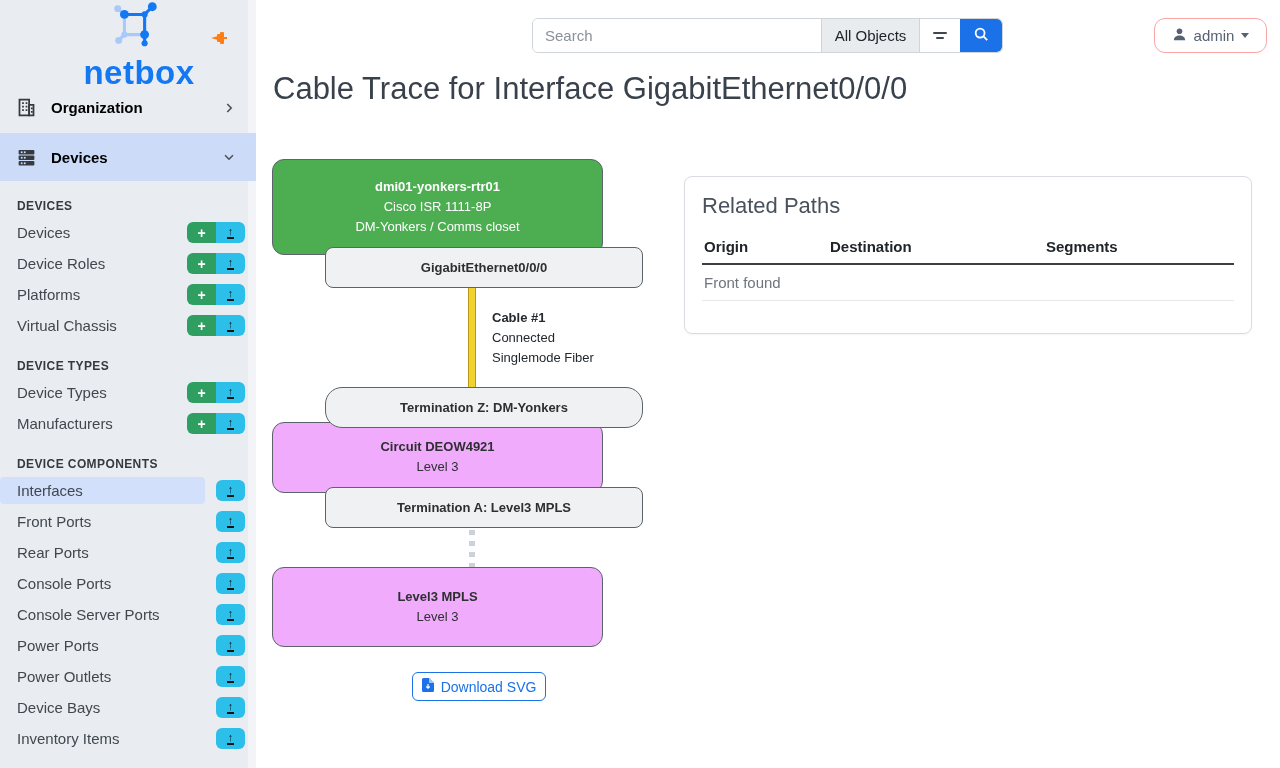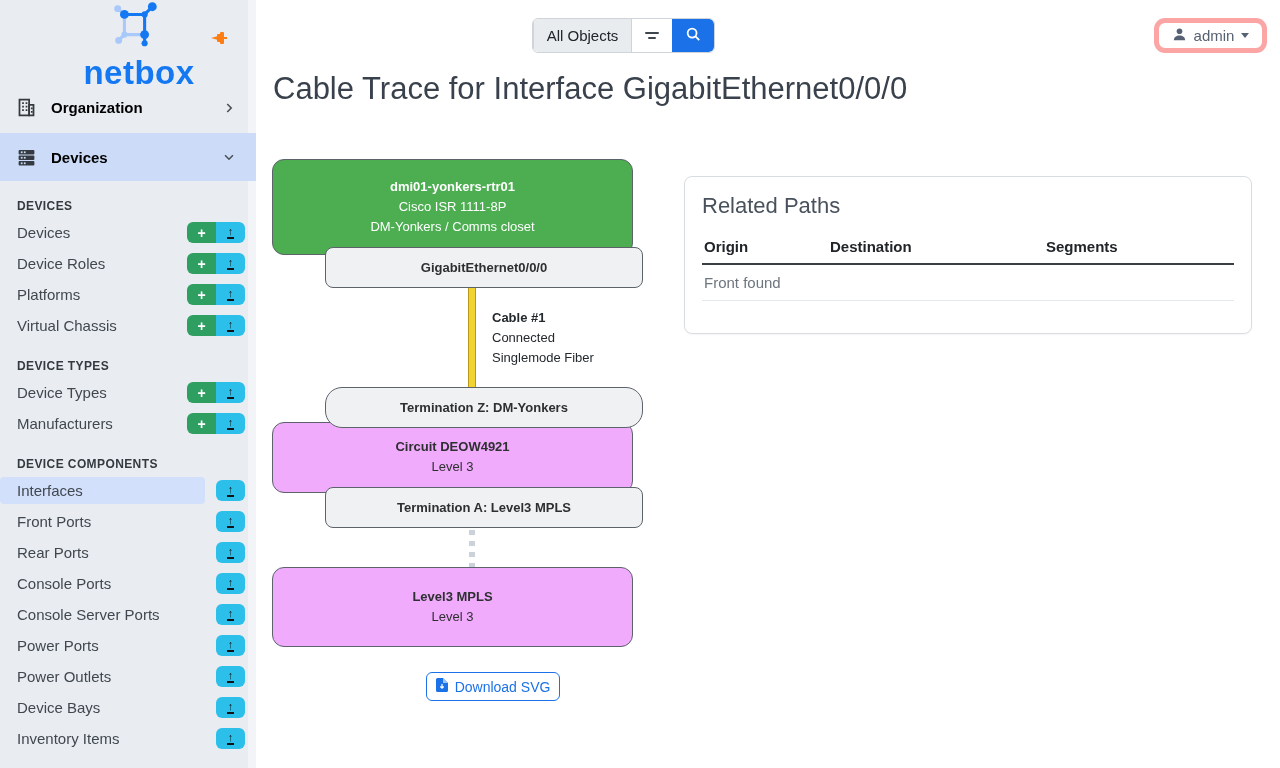--- a/index.html
+++ b/index.html
@@ -33,45 +33,45 @@
 
   
   .search-group { position:absolute; left:532px; top:18px; height:35px; display:flex; border:1px solid #ced4da; border-radius:6px; overflow:hidden; background:#fff; }
   .search-input { width:288px; height:33px; border:none; outline:none; padding:0 12px; font-size:15px; color:#212529; font-family:"Liberation Sans",sans-serif; }
   .search-input::placeholder { color:#8a9199; }
   .search-scope { width:98px; background:#e9ecef; border-left:1px solid #ced4da; display:flex; align-items:center; justify-content:center; font-size:15px; color:#212529; }
   .filter-btn { width:41px; background:#fff; border-left:1px solid #ced4da; display:flex; flex-direction:column; align-items:center; justify-content:center; gap:3px; }
   .filter-btn i { display:block; height:2px; background:#3f464d; border-radius:1px; }
   .go-btn { width:42px; background:#1b72e8; display:flex; align-items:center; justify-content:center; border-radius:0 5px 5px 0; }
 
-  .user-btn { position:absolute; left:1154px; top:18px; width:113px; height:35px; border:5px solid #fca5a5; border-radius:11px; background:#fff; display:flex; align-items:center; justify-content:center; gap:7px; color:#566273; font-size:15px; }
+  .user-btn { position:absolute; left:1154px; top:18px; width:113px; height:35px; border:1px solid #fca5a5; border-radius:11px; background:#fff; display:flex; align-items:center; justify-content:center; gap:7px; color:#566273; font-size:15px; }
   .caret-down { width:0; height:0; border-left:4px solid transparent; border-right:4px solid transparent; border-top:5px solid #566273; }
 
   
   .page-title { position:absolute; left:273px; top:71px; font-size:31px; font-weight:400; color:#39424c; }
 
   
-  .node-big { position:absolute; left:272px; width:361px; border:1px solid #5c636b; border-radius:12px; text-align:center; }
+  .node-big { position:absolute; left:272px; width:331px; border:1px solid #5c636b; border-radius:12px; text-align:center; }
   .node-green { top:159px; height:96px; background:#4cae51; color:#fff; padding-top:17px; }
   .node-gray  { background:#f0abfc; color:#2e2f31; }
   .node-circuit { top:422px; height:71px; padding-top:14px; z-index:1; }
   .node-mpls { top:567px; height:80px; padding-top:19px; }
   .node-line-b { font-size:13px; font-weight:700; line-height:20px; }
   .node-line { font-size:13px; line-height:20px; }
   .term-box { position:absolute; left:313px; width:318px; height:41px; background:#f0f1f2; border:1px solid #5c636b; border-radius:8px; display:flex; align-items:center; justify-content:center; font-size:13px; font-weight:700; color:#2e2f31; z-index:2;margin-left:12px; }
   .t-iface { top:247px; }
   .t-z { top:387px;border-radius:17px; }
   .t-a { top:487px; }
   .cable-line { position:absolute; left:468px; top:288px; width:8px; height:100px; background:#f2d230; border-left:1px solid #b89a18; border-right:1px solid #b89a18; }
   .cable-text { position:absolute; left:492px; top:308px; }
   .cable-text .c1 { font-size:13px; font-weight:700; color:#24292e; line-height:20px; }
   .cable-text .c2 { font-size:13px; color:#24292e; line-height:20px; }
   .dashed-link { position:absolute; left:469px; top:530px; width:6px; height:38px; background:repeating-linear-gradient(to bottom,#ccd2d9 0 5px,transparent 5px 11px); }
 
-  .dl-btn { position:absolute; left:426px; top:672px; width:134px; height:29px; border:1px solid #1b72e8; border-radius:6px; background:#fff; display:flex; align-items:center; justify-content:center; gap:7px; color:#1b72e8; font-size:14px; }
+  .dl-btn { position:absolute; left:412px; top:672px; width:134px; height:29px; border:1px solid #1b72e8; border-radius:6px; background:#fff; display:flex; align-items:center; justify-content:center; gap:7px; color:#1b72e8; font-size:14px; }
   .trace-status { position:absolute; left:272px; top:735px; width:399px; text-align:center; font-size:29px; color:#2d9e63;margin-top:48px; }
 
   
   .card { position:absolute; left:684px; top:140px; width:568px; height:158px; background:#fff; border:1px solid #d9dde1; border-radius:8px; box-shadow:0 1px 2px rgba(0,0,0,.04); padding:16px 17px;margin-top:36px; }
   .card-title { font-size:22px; color:#49525c; font-weight:400; }
   .rp-head { display:flex; margin-top:19px; padding-bottom:8px; border-bottom:2px solid #3b3f43; }
   .rp-head div { font-size:15px; font-weight:700; color:#212529; }
   .col-origin { width:128px; padding-left:2px; }
   .col-dest { width:216px; }
   .col-seg { flex:1; }
@@ -303,20 +303,21 @@
       <span class="label">Inventory Items</span>
       <span class="btngroup">
           <span class="btn-import solo">
             <span class="up-glyph">↑</span>
           </span>
         </span>
     </div>
   </div>
 
   <div class="search-group">
+    <input class="search-input" type="text" placeholder="Search" style="">
     <div class="search-scope">All Objects</div>
     <div class="filter-btn">
       <i style="width:14px"></i>
       <i style="width:8px"></i>
     </div>
     <div class="go-btn">
       <span>
         <svg width="16" height="16" viewBox="0 0 18 18">
             <circle cx="8" cy="8" r="5" fill="none" stroke="#fff" stroke-width="2"></circle>
             <line x1="11.8" y1="11.8" x2="16" y2="16" stroke="#fff" stroke-width="2"></line>

